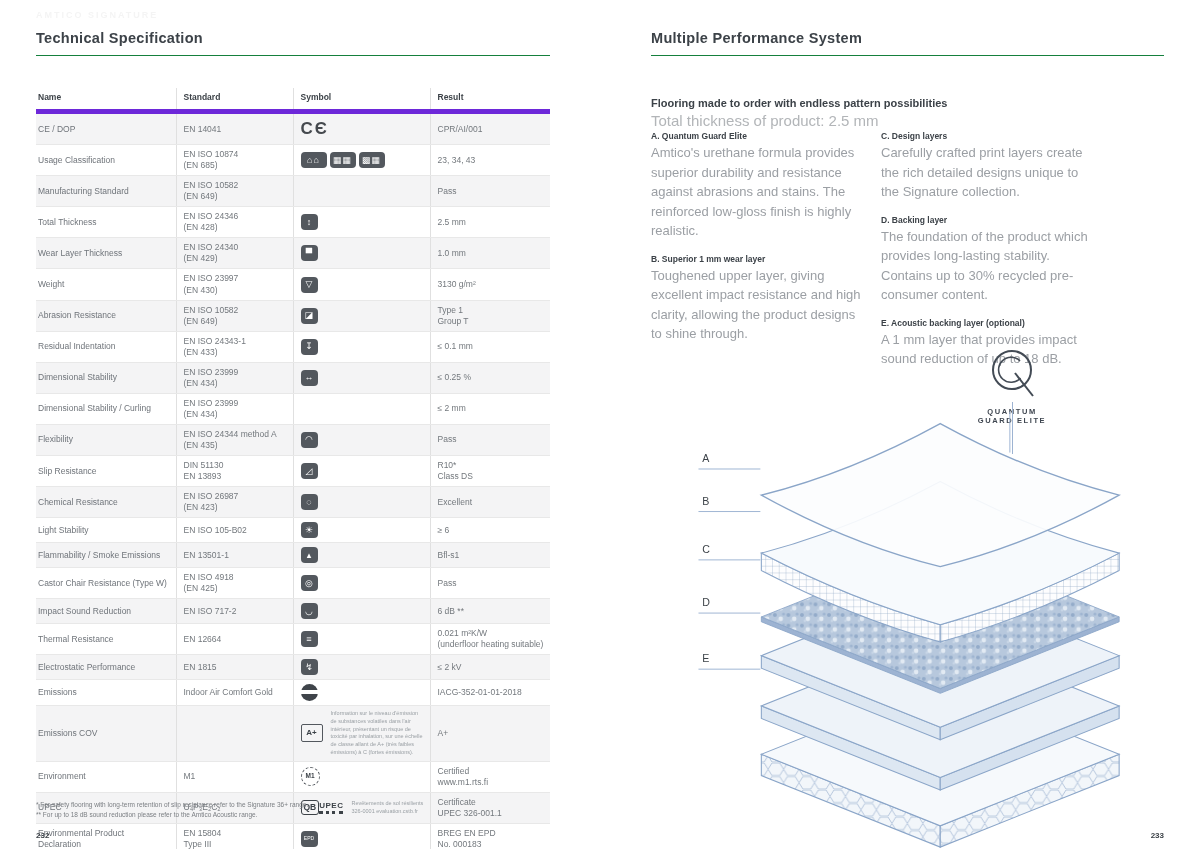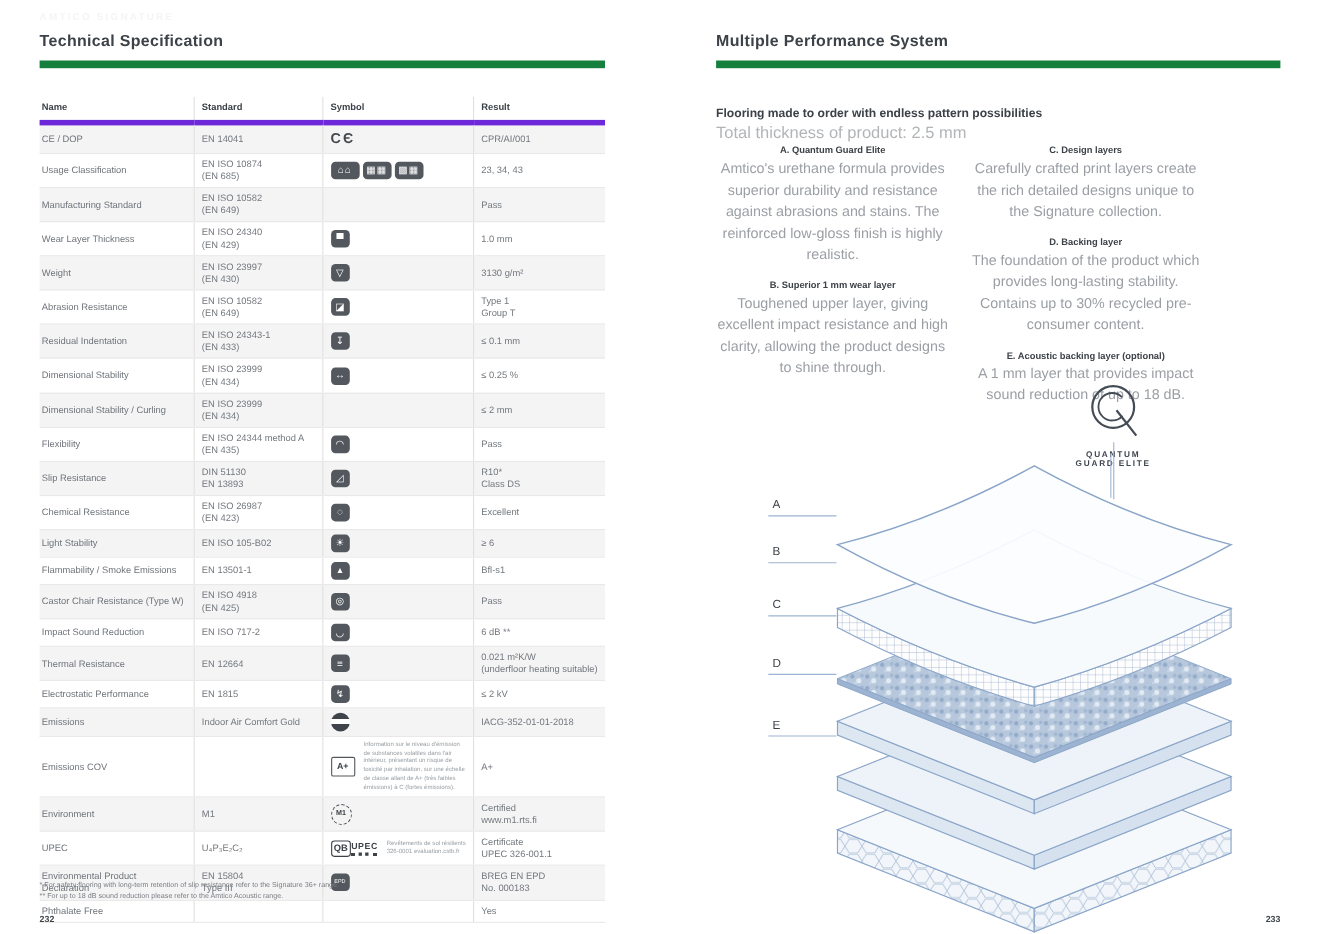--- a/index.html
+++ b/index.html
@@ -1,21 +1,21 @@
 <!DOCTYPE html>
 <html><head>
 <meta charset="utf-8">
 <style>
   html,body{margin:0;padding:0;background:#fff;}
   #page{position:relative;width:1200px;height:849px;background:#ffffff;overflow:hidden;
         font-family:"Liberation Sans", sans-serif;color:#3c4248;}
   .watermark{position:absolute;left:36px;top:10px;font-size:9px;font-weight:bold;
         letter-spacing:2px;color:rgba(60,66,72,0.06);}
   .col-title{position:absolute;top:30px;font-size:14.5px;font-weight:bold;letter-spacing:.3px;
-        color:#3c4248;padding-bottom:9px;border-bottom:7px solid #15803d;}
+        color:#3c4248;padding-bottom:9px;border-bottom:1px solid #15803d;}
   #left-title{left:36px;width:514px;}
   #right-title{left:651px;width:513px;}
 
   
   #spec-table{position:absolute;left:36px;top:88px;width:514px;border-collapse:collapse;
         table-layout:fixed;font-size:8.5px;color:#73787d;}
   #spec-table col.w1{width:140px}#spec-table col.w2{width:117px}
   #spec-table col.w3{width:137px}#spec-table col.w4{width:120px}
   #spec-table th{font-weight:bold;color:#3c4248;text-align:left;padding:4px 6px 7px 2px;
         border-bottom:5px solid #6d28d9;font-size:8.5px;}
@@ -23,40 +23,40 @@
         white-space:pre-line;line-height:1.3;}
   #spec-table th:nth-child(n+2),#spec-table td:nth-child(n+2){border-left:1px solid #e0e0e0;padding-left:7px;}
   #spec-table tbody tr:nth-child(odd){background:#f4f4f5;}
   #spec-table td:first-child{color:#6f747a;}
   .symwrap{display:flex;align-items:center;gap:3px;}
   .tile{display:inline-flex;width:17px;height:16px;border-radius:4px;background:#53585e;color:#fff;
         font-size:9px;align-items:center;justify-content:center;flex:none;line-height:1;}
   .tile.wide{width:26px;letter-spacing:1px;}
   .tile.round{border-radius:50%;width:17px;height:17px;
         background:linear-gradient(180deg,#3f444a 34%,#ffffff 34%,#ffffff 58%,#3f444a 58%);}
-  .ce-mark{font-size:13px;letter-spacing:2px;color:#45494e;font-weight:bold;}
+  .ce-mark{font-size:17px;letter-spacing:2px;color:#45494e;font-weight:bold;}
   .aplus{display:inline-flex;width:20px;height:16px;border:1.4px solid #53585e;border-radius:2px;
         color:#3c4248;font-weight:bold;font-size:8px;align-items:center;justify-content:center;flex:none;}
   .m1{display:inline-flex;width:17px;height:17px;border:1.4px dashed #53585e;border-radius:50%;
         color:#3c4248;font-weight:bold;font-size:6.5px;align-items:center;justify-content:center;flex:none;}
   .qbwrap{display:inline-flex;align-items:center;gap:0;flex:none;}
   .qb{border:1.6px solid #3c4248;border-radius:3px;font-weight:bold;font-size:8.5px;padding:1px 2px;color:#3c4248;}
   .upec{font-weight:bold;font-size:8px;letter-spacing:.5px;color:#3c4248;border-bottom:3px dotted #3c4248;}
   .symnote{font-size:5.5px;color:#9aa0a5;line-height:1.4;width:108px;white-space:pre-line;margin-left:5px;}
 
   .footnotes{position:absolute;left:36px;top:800px;font-size:6.5px;color:#7a7e82;line-height:1.5;}
   .pagenum{position:absolute;bottom:9px;font-size:8px;font-weight:bold;color:#3c4248;}
   #pagenum-left{left:36px;text-align:right;} #pagenum-right{right:36px;}
 
   
   #subtitle{position:absolute;left:651px;top:85px;width:513px;}
   #subtitle .s1{font-size:11px;font-weight:bold;color:#3c4248;margin:12px 0 3px 0;}
   #subtitle .s2{font-size:15px;color:#b2b5b8;margin:0;}
   #sections{position:absolute;left:651px;top:131px;width:460px;display:flex;gap:18px;}
-  .sec-col{width:212px;text-align:center;}
+  .sec-col{width:212px;}
   .section{margin-bottom:13px;}
   .section h3{margin:0 0 2px 0;font-size:8.5px;color:#3c4248;}
   .section p{margin:0;font-size:13px;color:#9b9fa4;line-height:1.5;}
 
   .qge-logo{position:absolute;left:956px;top:348px;width:112px;text-align:center;color:#3f4650;}
   .qge-logo .l1{font-size:7.5px;font-weight:bold;letter-spacing:1.6px;margin-top:3px;}
   .qge-logo .l2{font-size:7.5px;letter-spacing:1.6px;}
   .qge-logo .l2 .g{font-weight:600;} .qge-logo .l2 .e{font-weight:800;}
   #connector{position:absolute;left:1012px;top:402px;width:1px;height:52px;background:#9db3d2;}
   #diagram{position:absolute;left:683px;top:410px;}
@@ -99,20 +99,27 @@
 (EN 685)</td>
           <td><span class="symwrap"><span class="tile wide">⌂⌂</span><span class="tile wide">▦▦</span><span class="tile wide">▩▦</span></span></td>
           <td>23, 34, 43</td>
         </tr>
         <tr>
           <td>Manufacturing Standard</td>
           <td>EN ISO 10582
 (EN 649)</td>
           <td></td>
           <td>Pass</td>
+        </tr>
+        <tr>
+          <td>Total Thickness</td>
+          <td>EN ISO 24346
+(EN 428)</td>
+          <td><span class="symwrap"><span class="tile">↕</span></span></td>
+          <td>2.5 mm</td>
         </tr>
         <tr>
           <td>Wear Layer Thickness</td>
           <td>EN ISO 24340
 (EN 429)</td>
           <td><span class="symwrap"><span class="tile">▀</span></span></td>
           <td>1.0 mm</td>
         </tr>
         <tr>
           <td>Weight</td>

